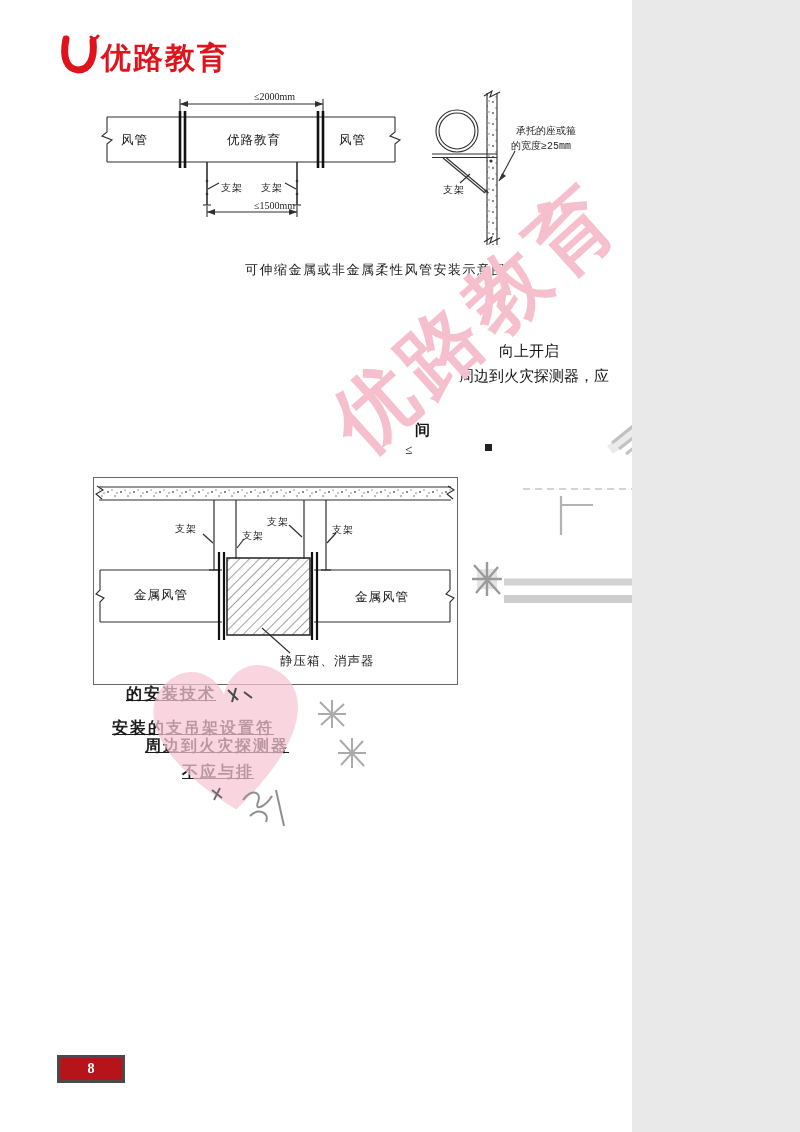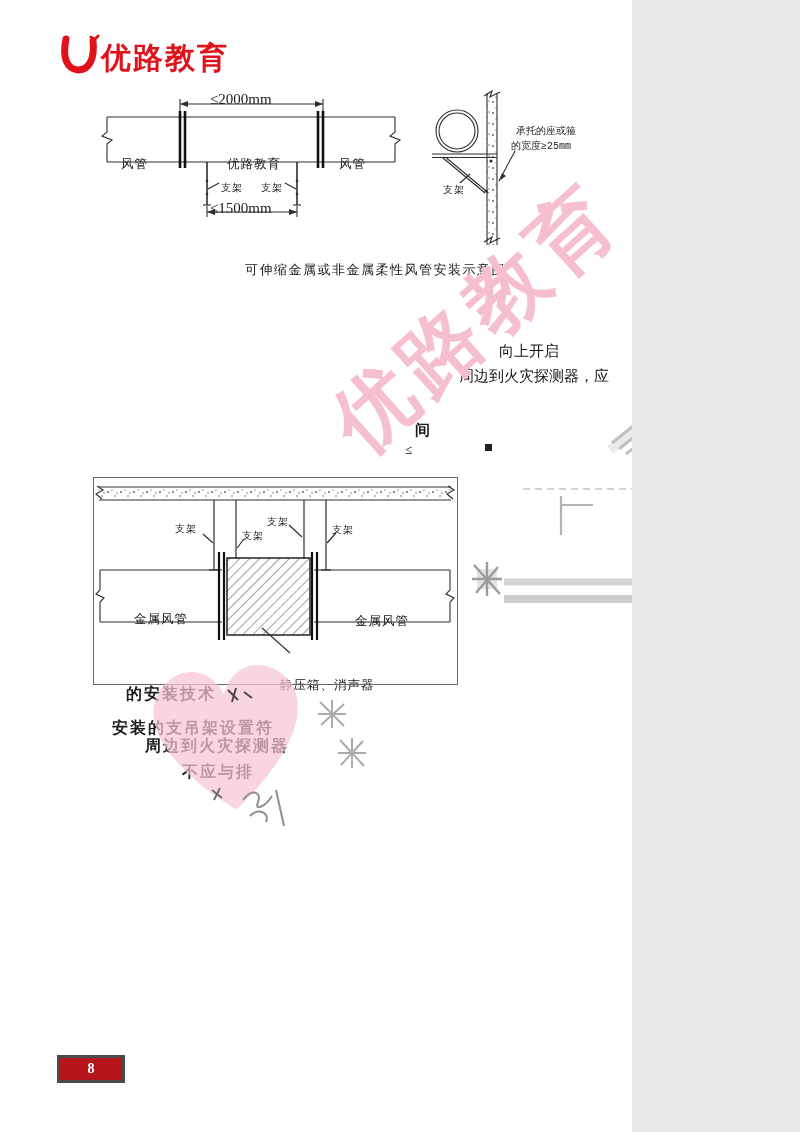--- a/index.html
+++ b/index.html
@@ -1,25 +1,25 @@
 <!DOCTYPE html>
 <html><head>
 <meta charset="utf-8">
 <style>
   html,body{margin:0;padding:0;background:#e9e9e9;}
   #page{position:relative;width:632px;height:1132px;background:#ffffff;overflow:hidden;
         font-family:"Liberation Serif","DejaVu Serif",serif;color:#222;}
   .abs{position:absolute;}
   .lbl{position:absolute;font-size:10px;color:#1d1d1d;white-space:nowrap;letter-spacing:1px;}
-  .dim{position:absolute;font-size:15px;color:#1d1d1d;text-align:left;white-space:nowrap;}
-  .ductlbl{position:absolute;font-size:12.5px;color:#161616;white-space:nowrap;letter-spacing:1px;margin-top:24px;}
+  .dim{position:absolute;font-size:10px;color:#1d1d1d;text-align:right;white-space:nowrap;}
+  .ductlbl{position:absolute;font-size:12.5px;color:#161616;white-space:nowrap;letter-spacing:1px;}
   .caption{position:absolute;font-size:13px;color:#161616;text-align:center;white-space:nowrap;letter-spacing:1.5px;}
   .frag{position:absolute;font-size:15px;color:#141414;white-space:nowrap;z-index:3;}
   .bodyline{position:absolute;font-size:16px;font-weight:bold;color:#1b1b1b;white-space:nowrap;
-            letter-spacing:2px;z-index:3;font-family:"Liberation Sans","DejaVu Sans",sans-serif;}
+            letter-spacing:2px;z-index:3;font-family:"Liberation Sans","DejaVu Sans",sans-serif;text-decoration:underline;}
   
   .logo-text{position:absolute;left:101px;top:38px;font-size:30px;font-weight:900;color:#e0131d;
              letter-spacing:2px;font-family:"Liberation Sans","DejaVu Sans",sans-serif;z-index:2;}
   
   .wm-big{position:absolute;left:372px;top:386px;font-size:80px;line-height:1;font-weight:bold;
           color:#f6bfce;letter-spacing:8px;white-space:nowrap;transform:rotate(-42deg);
           transform-origin:left bottom;z-index:5;pointer-events:none;
           font-family:"Liberation Sans","DejaVu Sans",sans-serif;}
   .heart-wrap{position:absolute;left:136px;top:648px;z-index:5;transform:rotate(-6deg);pointer-events:none;}
   

